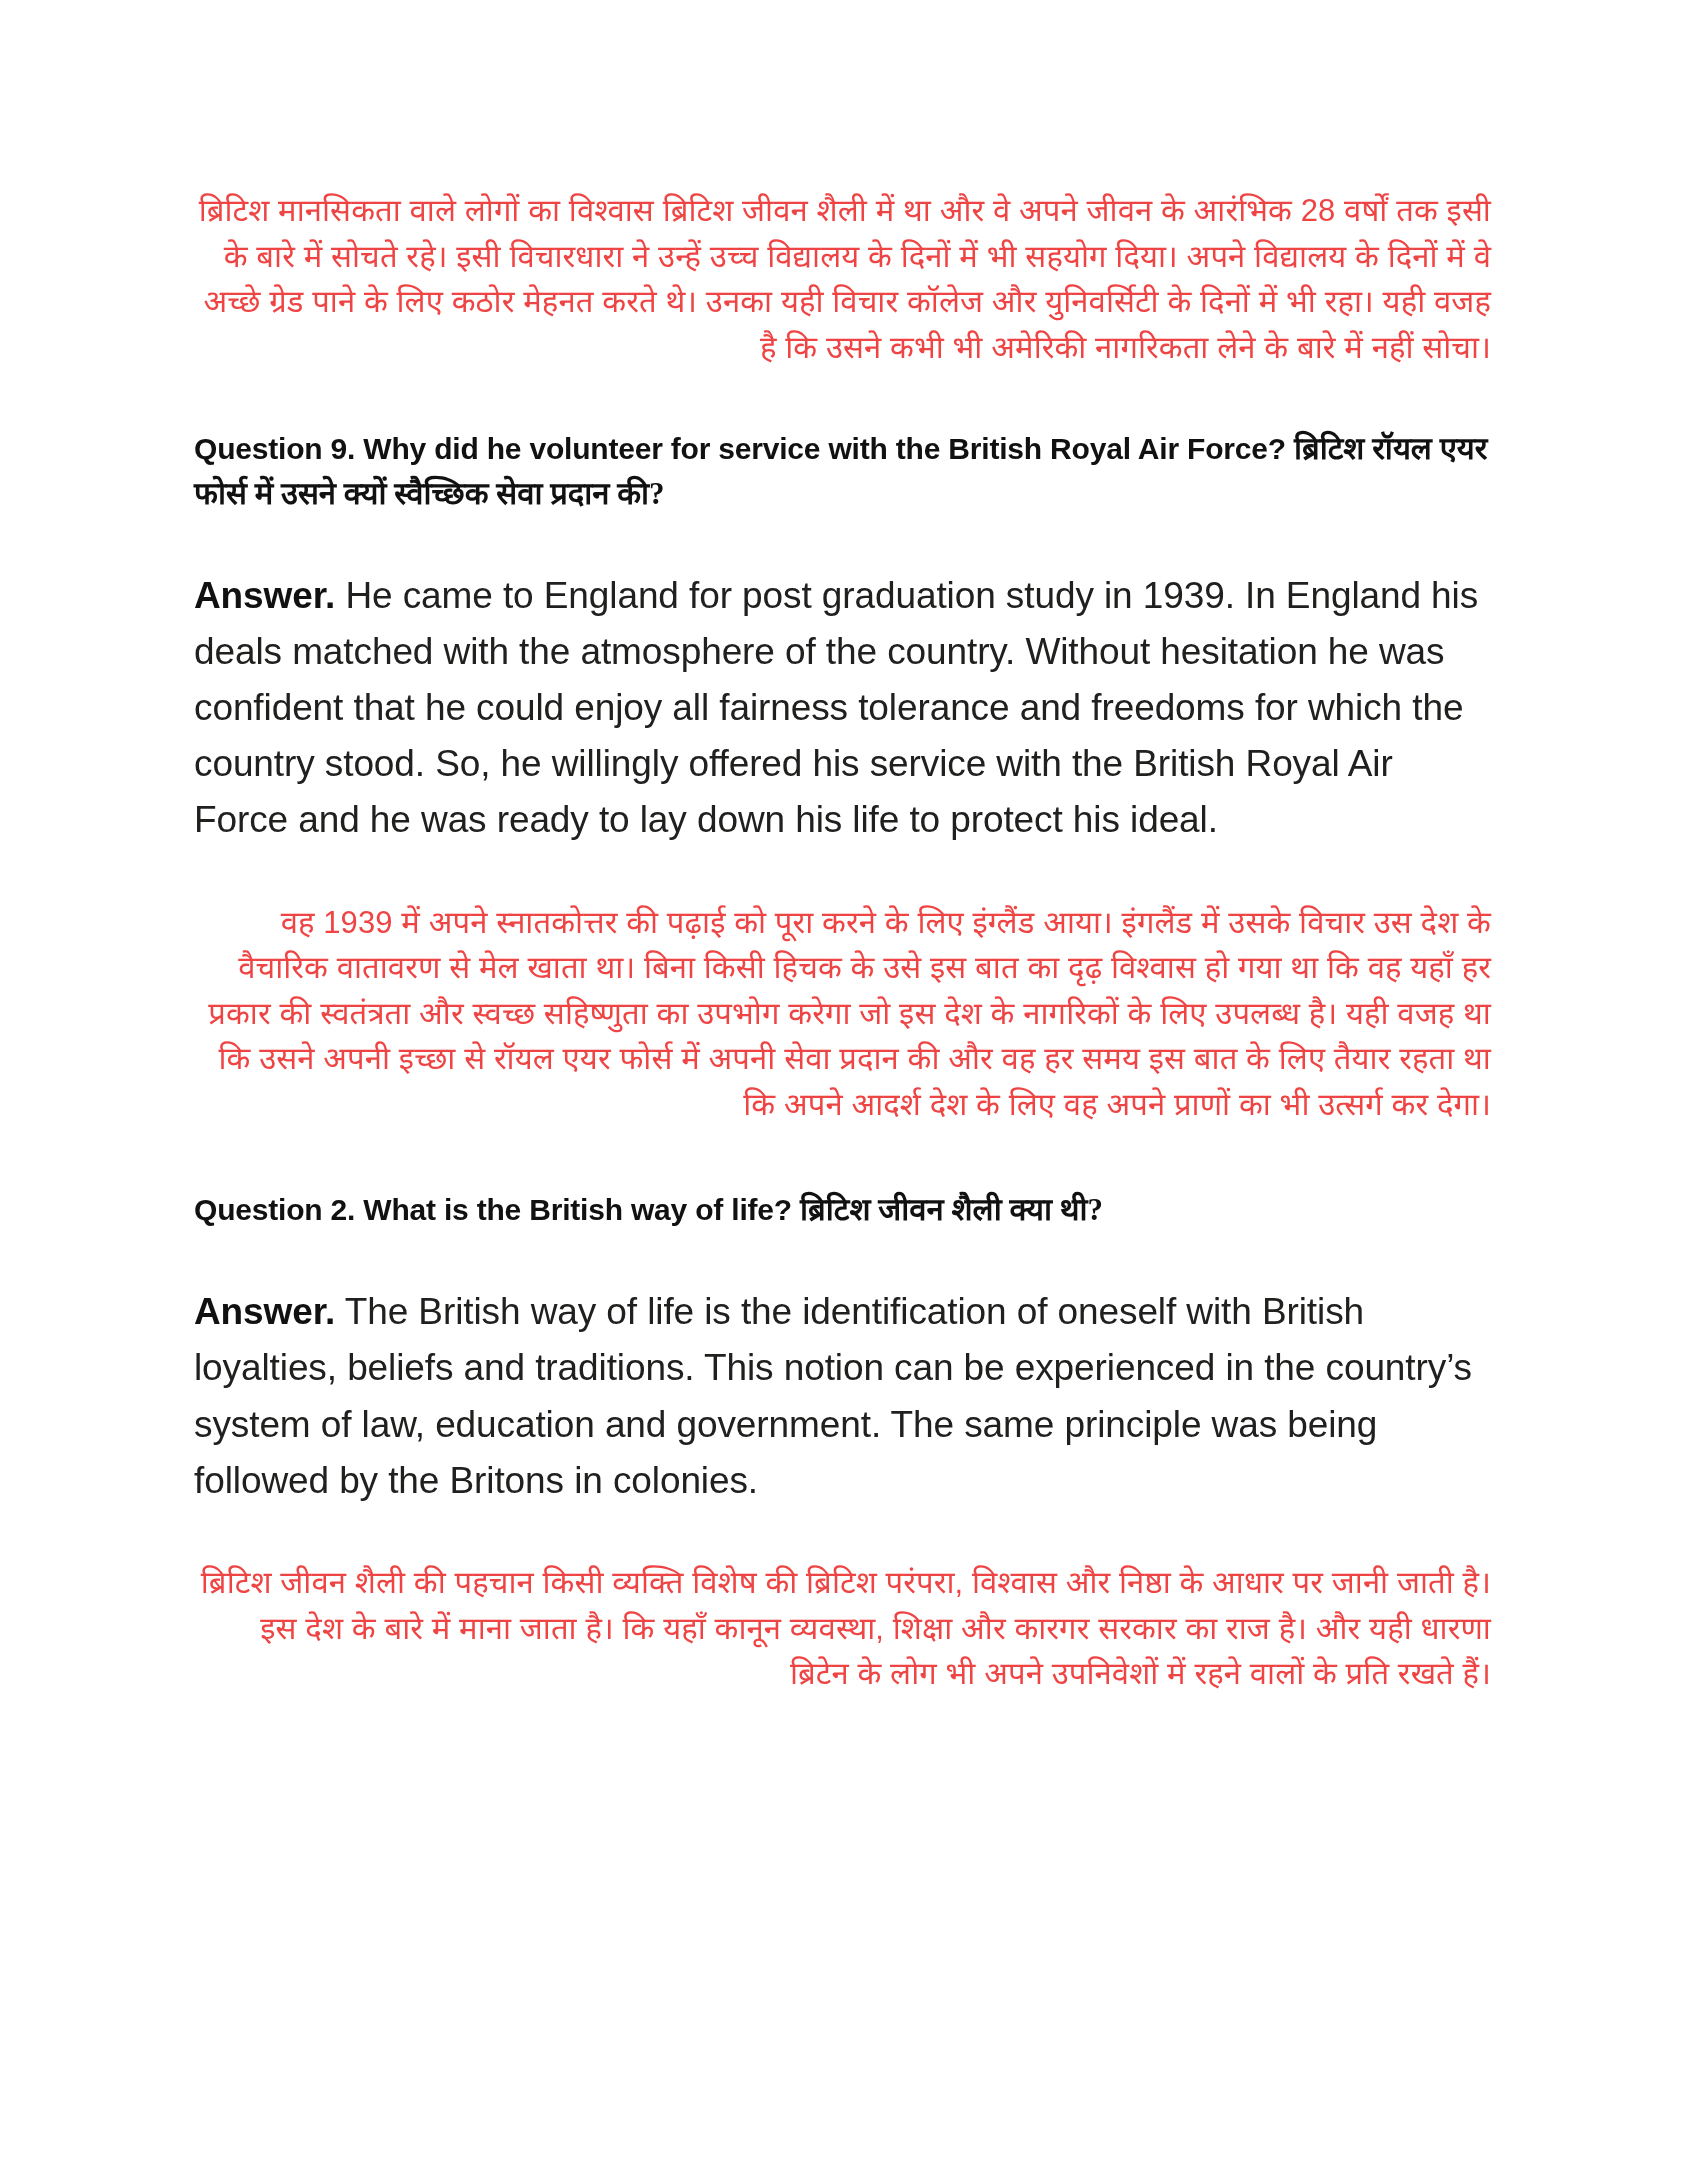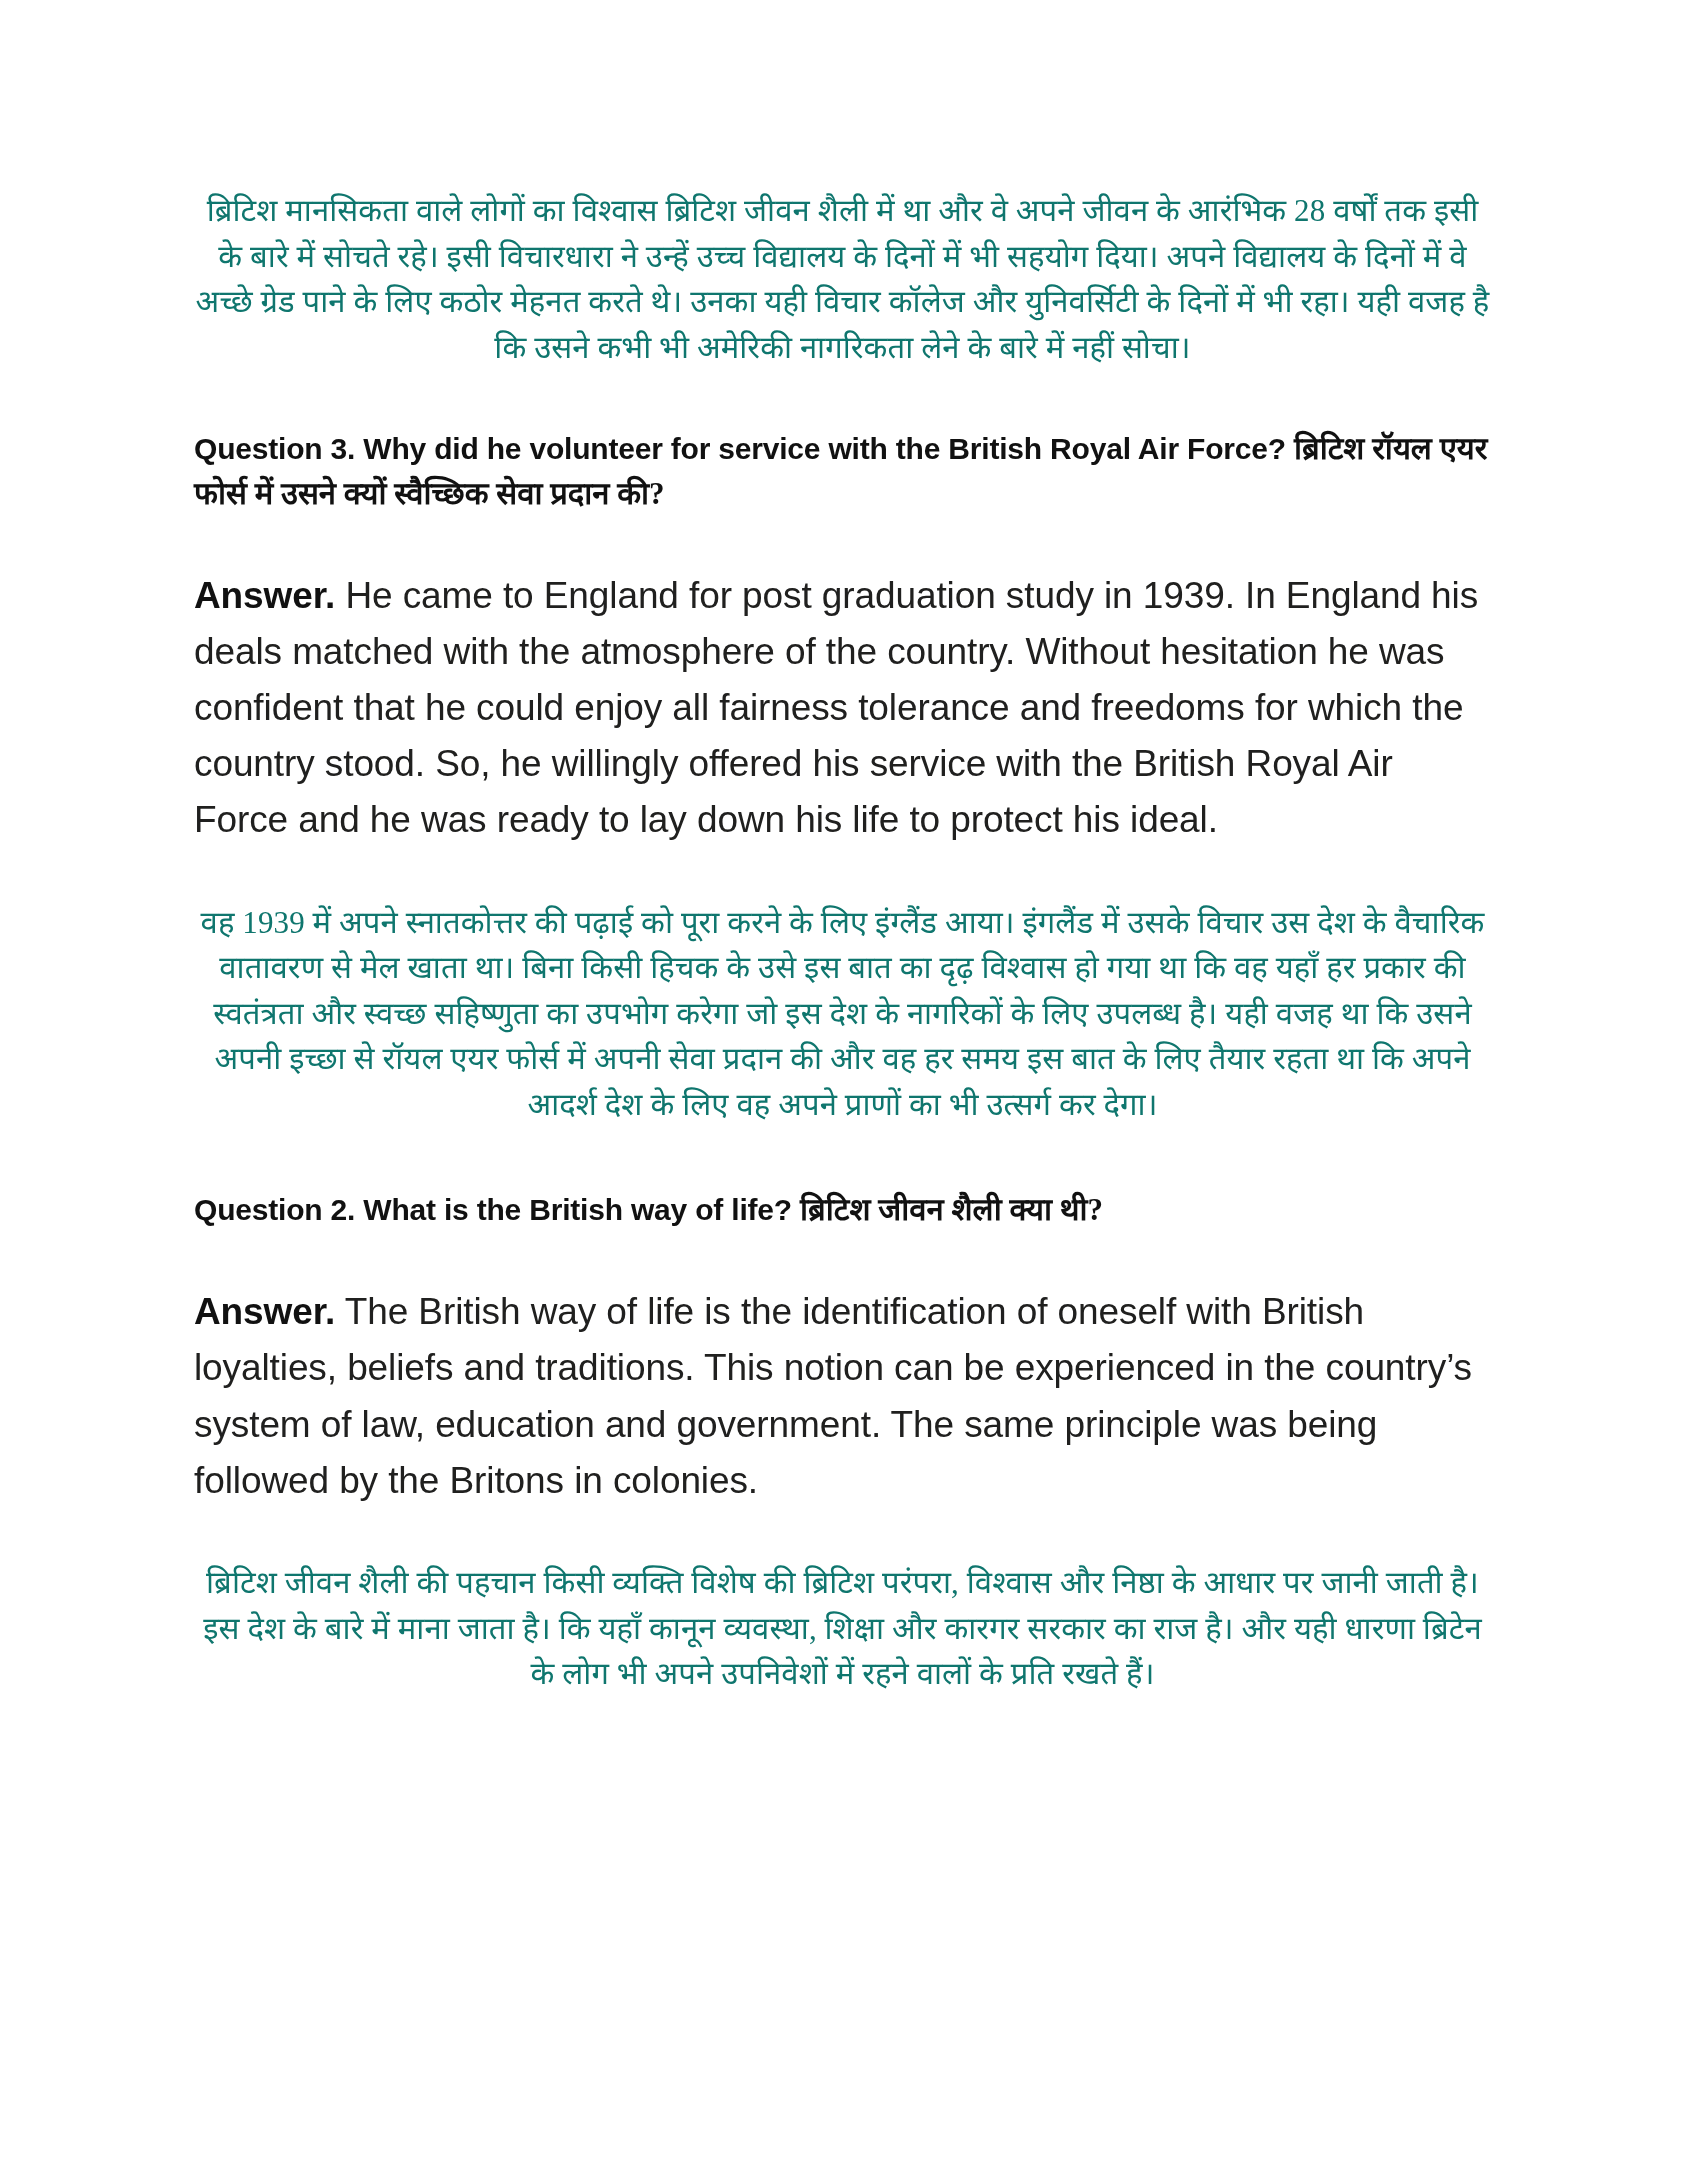--- a/index.html
+++ b/index.html
@@ -23,27 +23,27 @@
   }
   .content {
     position: absolute;
     left: 194px;
     top: 188px;
     width: 1297px;
   }
 
   
   .hindi {
-    font-family: Liberation Serif, serif;
+    font-family: Liberation Sans, sans-serif;
     font-size: 31px;
     line-height: 1.47;
-    color: #0f766e;
+    color: #ef4444;
     letter-spacing: 0.1px;
     margin: 0;
-    text-align: center;
+    text-align: right;
   }
 
   
   .english {
     font-family: "Liberation Sans", "DejaVu Sans", sans-serif;
     font-size: 37px;
     line-height: 1.52;
     color: #20201f;
     margin: 0;
     letter-spacing: -0.1px;
@@ -81,21 +81,21 @@
 <body>
 
 <div class="page">
   <div class="content">
 
     <p class="hindi block">ब्रिटिश मानसिकता वाले लोगों का विश्वास ब्रिटिश जीवन शैली में था और वे अपने जीवन के आरंभिक 28 वर्षों तक इसी के बारे में सोचते रहे। इसी विचारधारा ने उन्हें उच्च विद्यालय के दिनों में भी सहयोग दिया। अपने विद्यालय के दिनों में वे अच्छे ग्रेड पाने के लिए कठोर मेहनत करते थे। उनका यही विचार कॉलेज और युनिवर्सिटी के दिनों में भी रहा। यही वजह है कि उसने कभी भी अमेरिकी नागरिकता लेने के बारे में नहीं सोचा।</p>
 
     <div class="gap-q"></div>
 
     <p class="qheading block">
-      <span class="eng">Question 3. Why did he volunteer for service with the British Royal Air Force?</span>
+      <span class="eng">Question 9. Why did he volunteer for service with the British Royal Air Force?</span>
       <span class="dev">ब्रिटिश रॉयल एयर फोर्स में उसने क्यों स्वैच्छिक सेवा प्रदान की?</span>
     </p>
 
     <div class="gap-ans"></div>
 
     <p class="english block">
       <span class="lead">Answer.</span>
       <span>He came to England for post graduation study in 1939. In England his deals matched with the atmosphere of the country. Without hesitation he was confident that he could enjoy all fairness tolerance and freedoms for which the country stood. So, he willingly offered his service with the British Royal Air Force and he was ready to lay down his life to protect his ideal.</span>
     </p>
 

